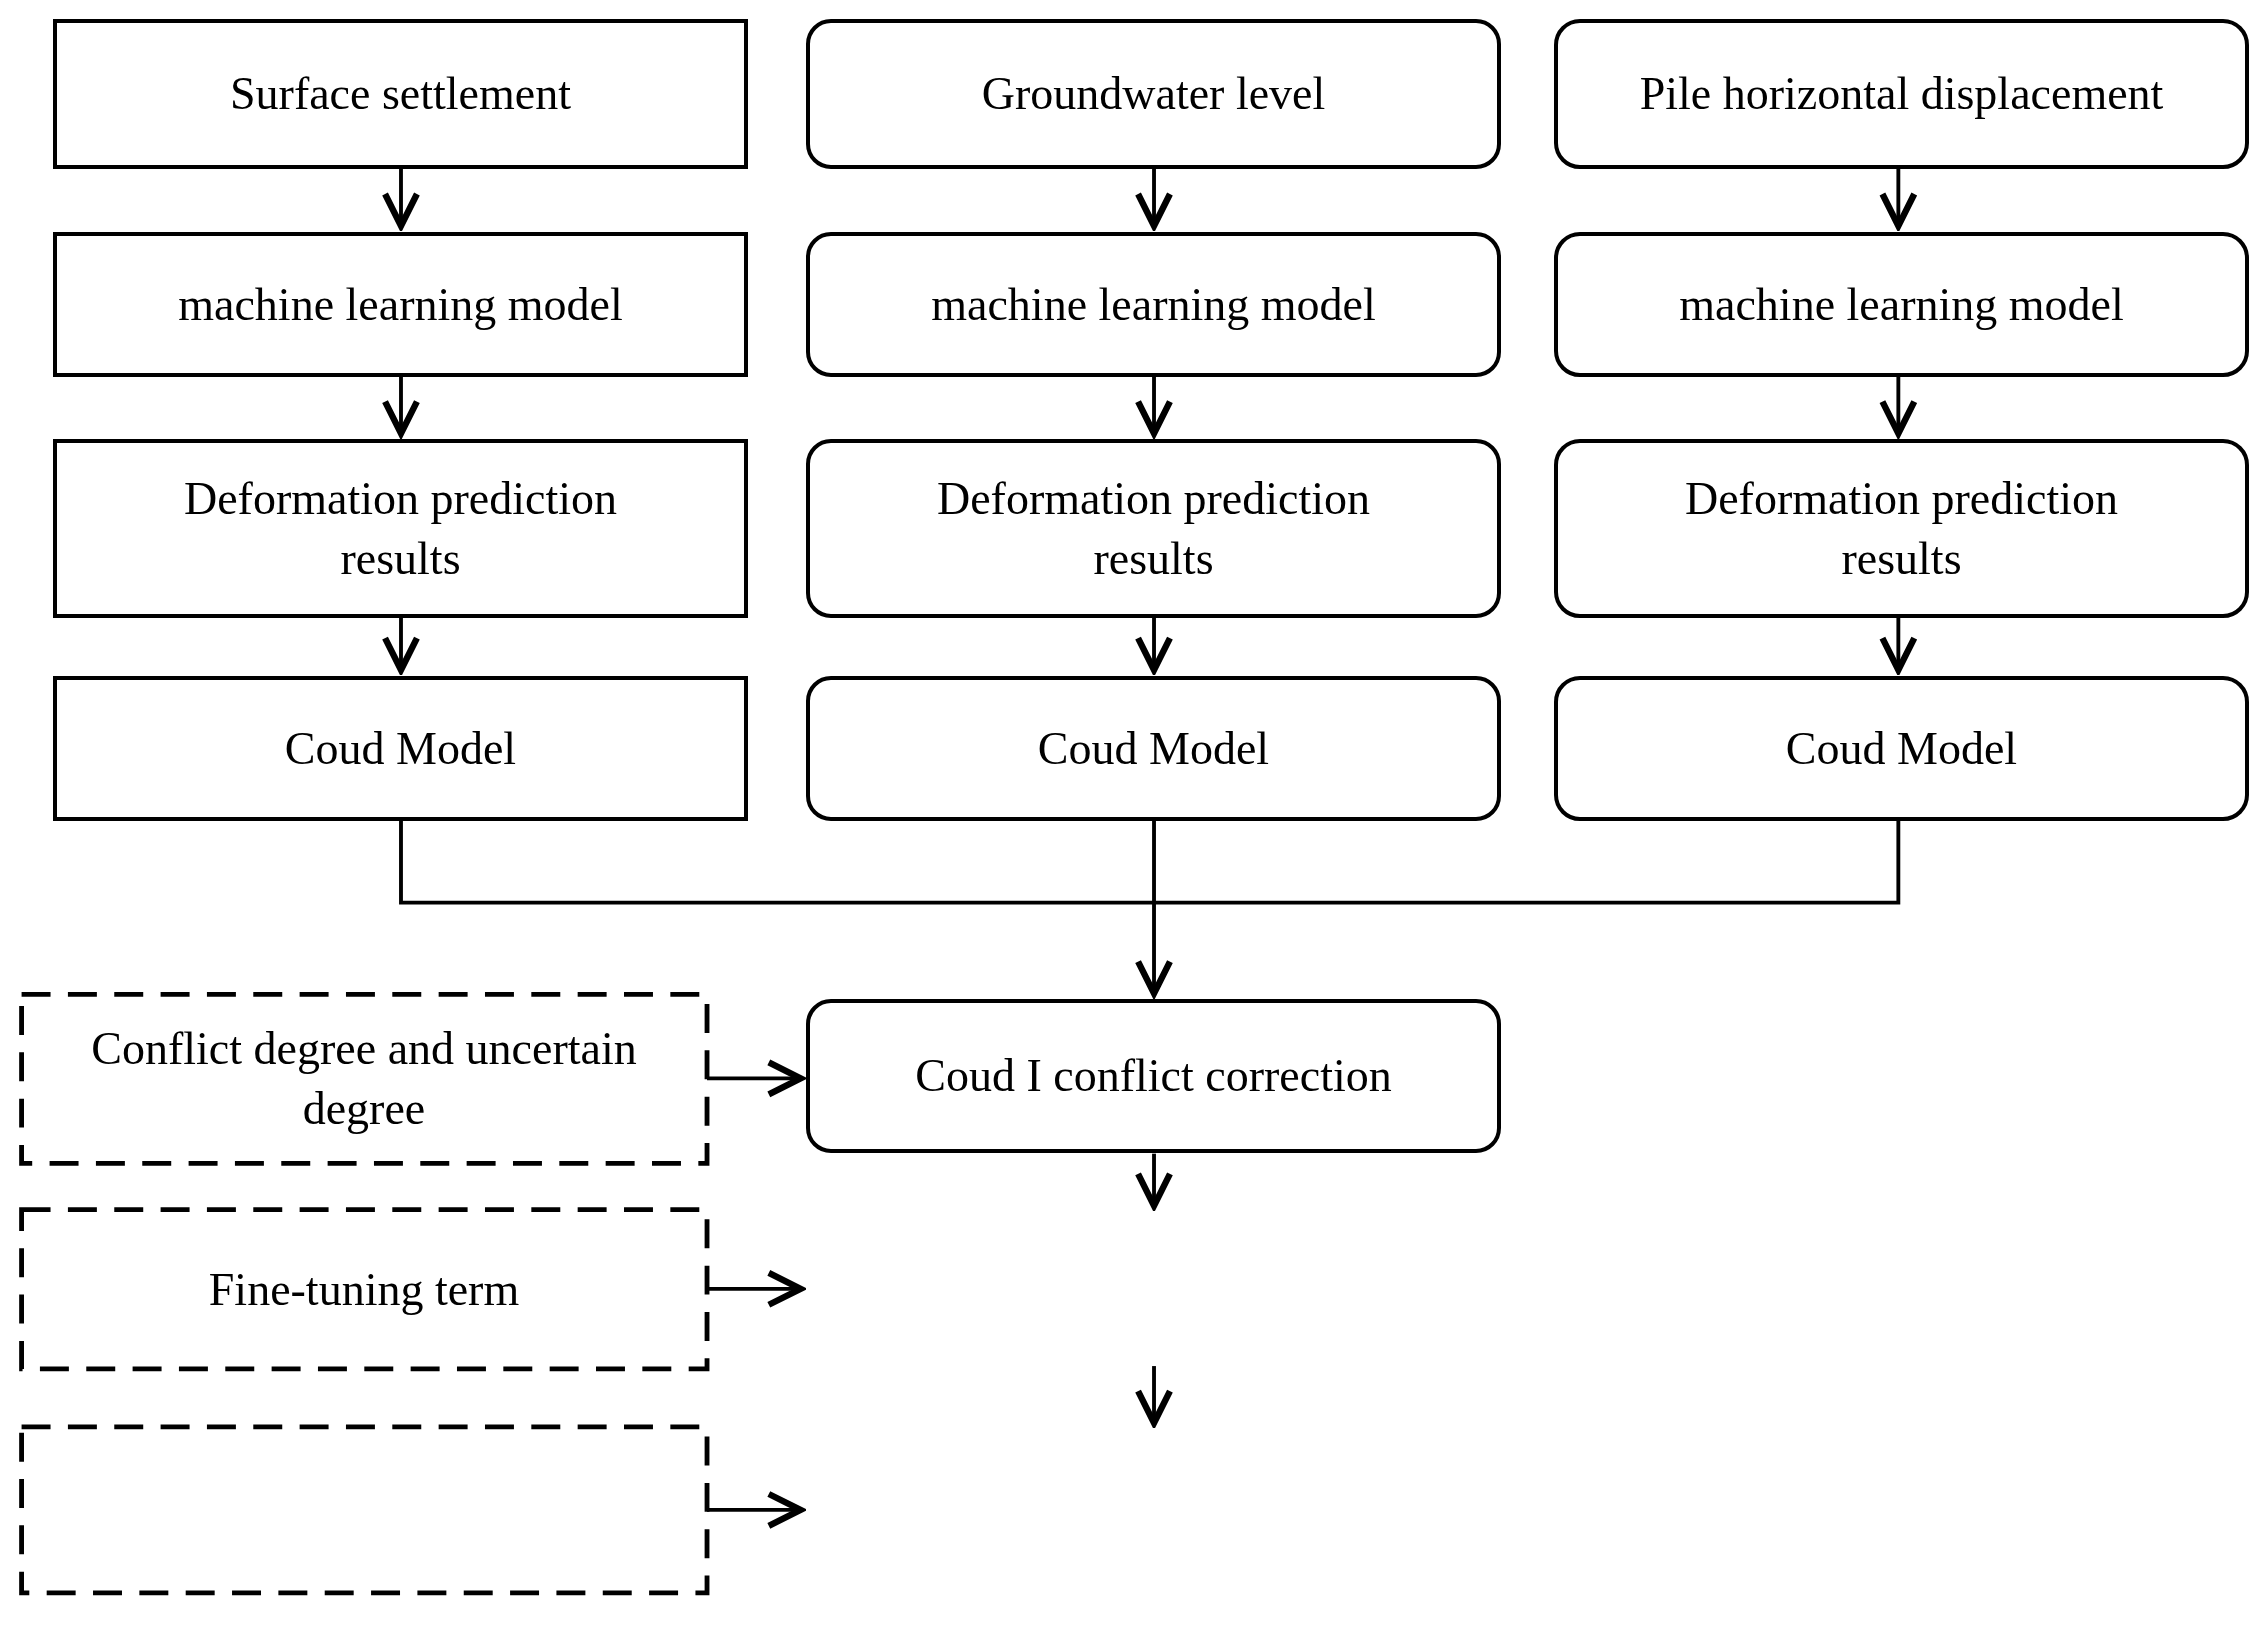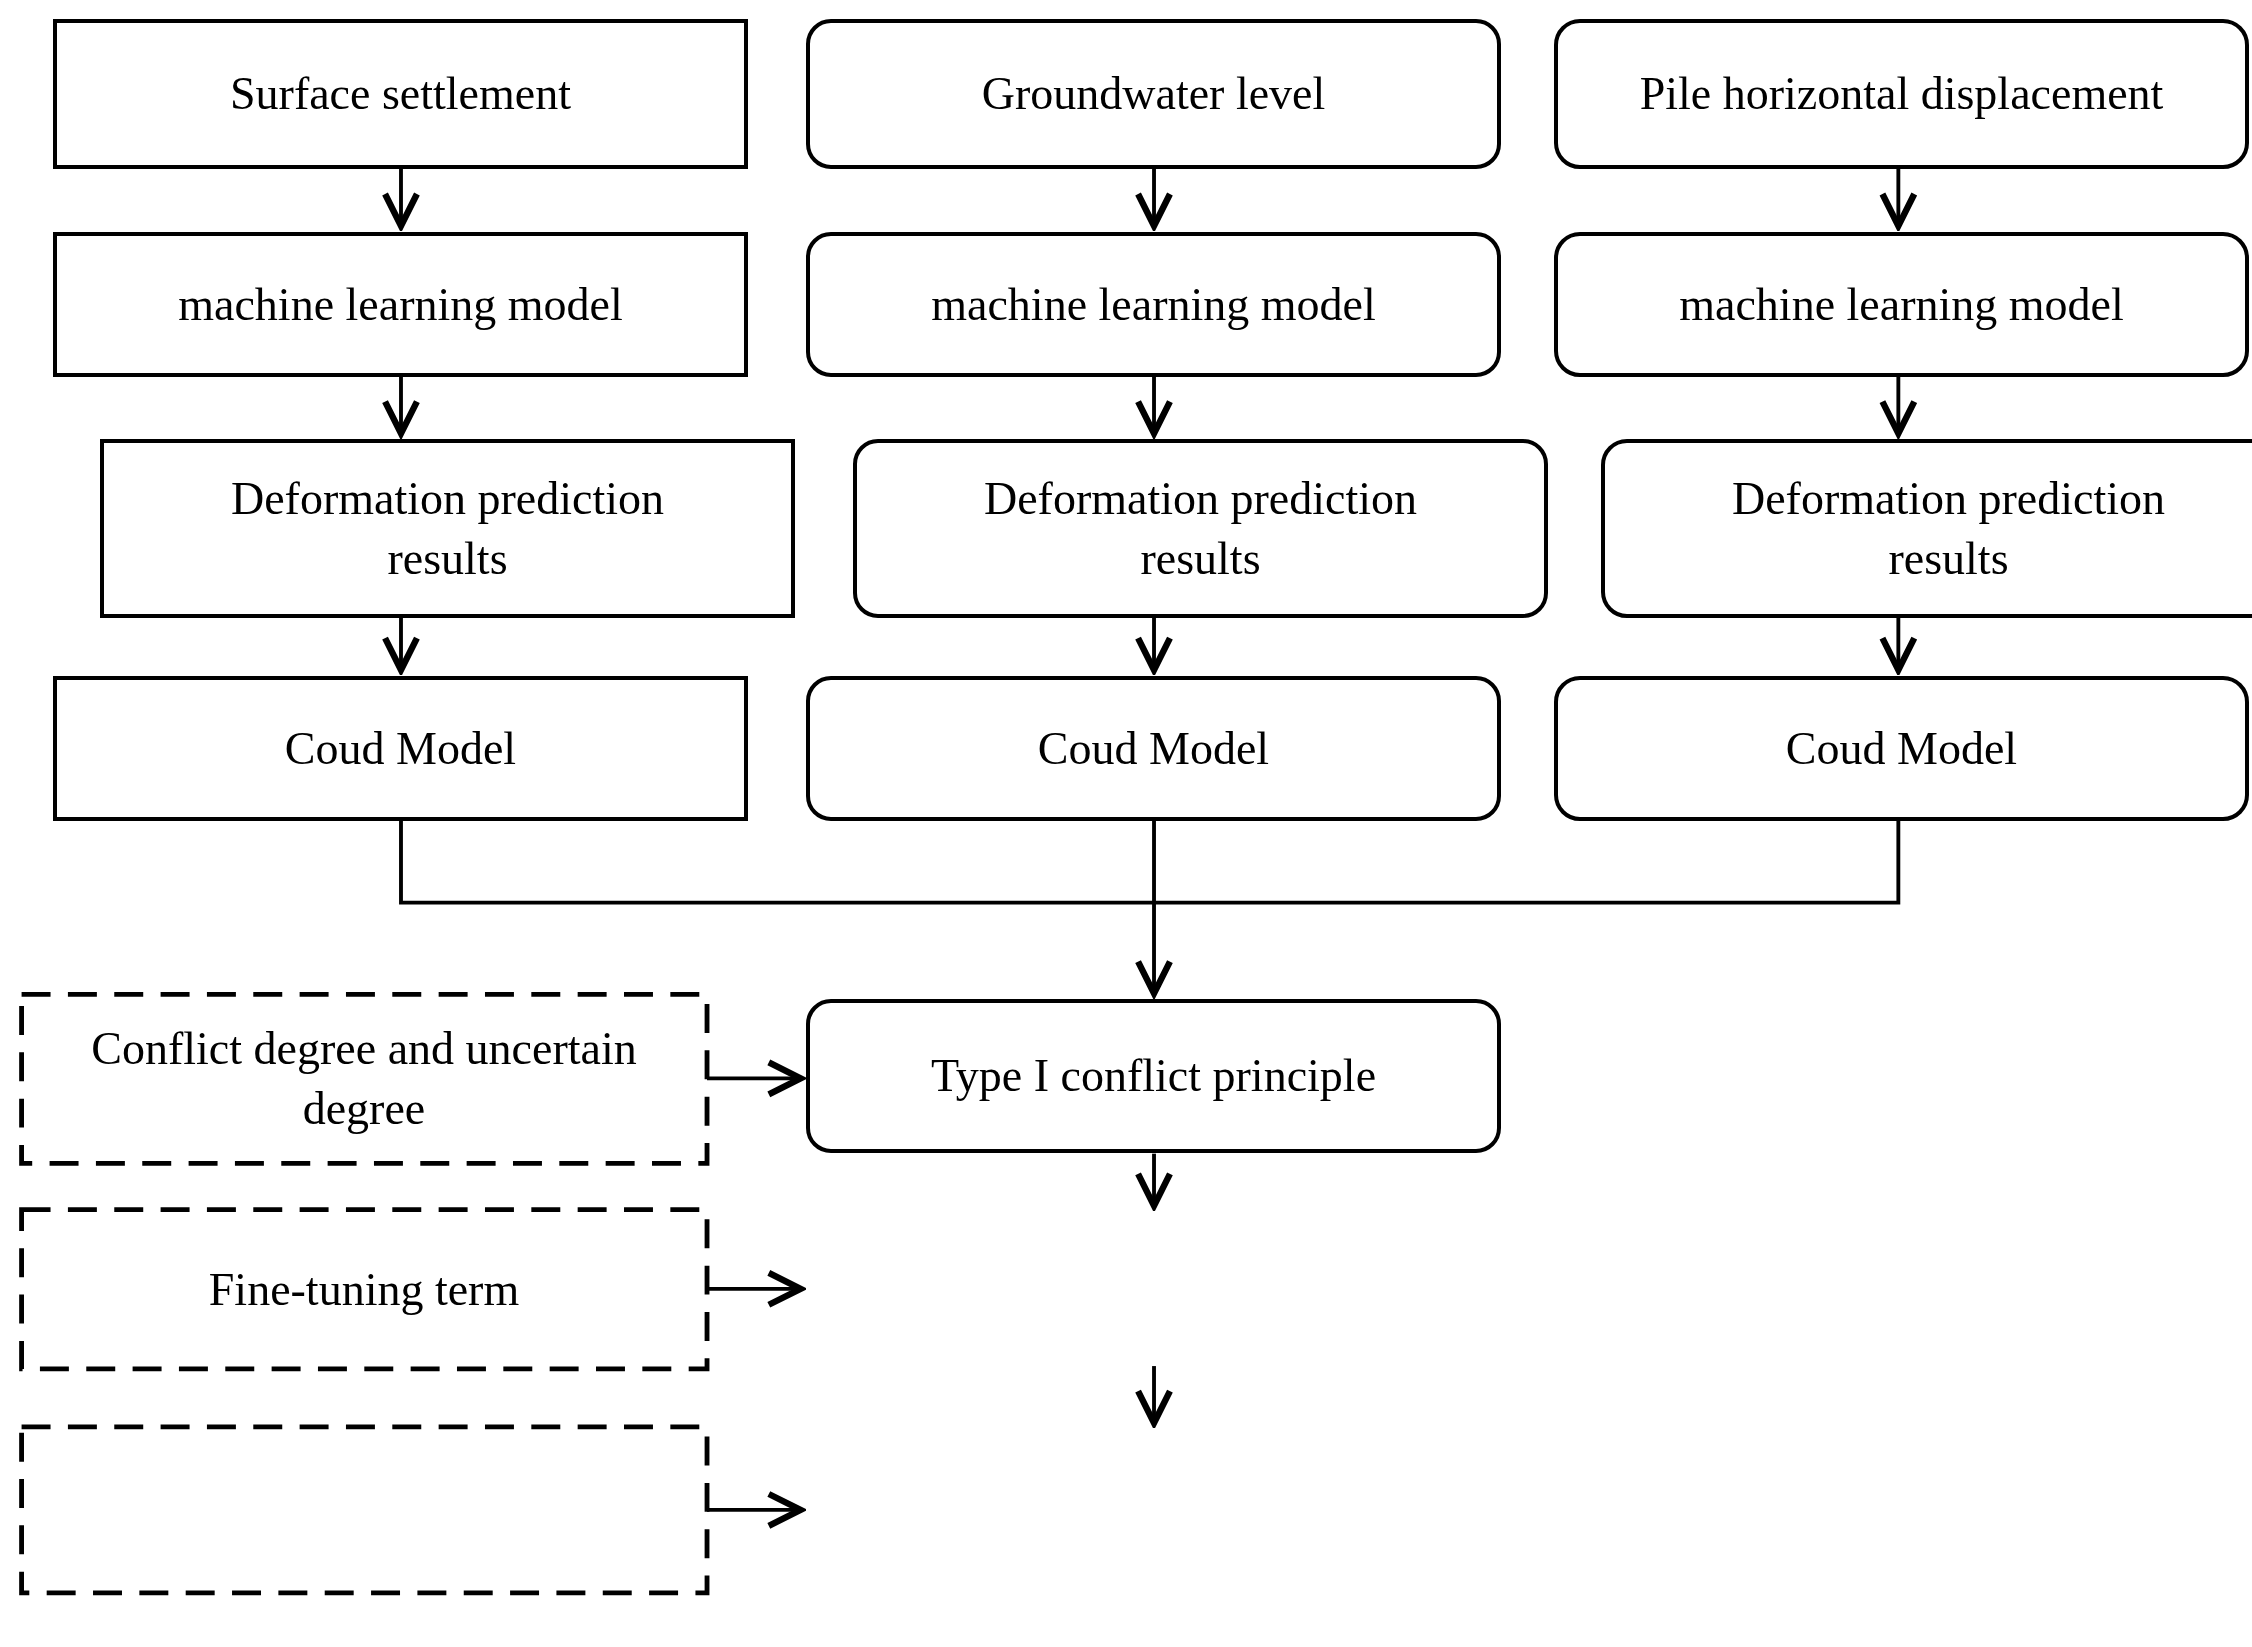--- a/index.html
+++ b/index.html
@@ -17,21 +17,21 @@
     box-sizing: border-box;
     display: flex;
     align-items: center;
     justify-content: center;
     text-align: center;
     font-size: 46px;
     line-height: 1.3;
     background: var(--bg);
     border: 4.8px solid var(--line);
   }
-  .box.pad { padding: 0 68px; margin-left: 47px; }
+  .box.pad { padding: 0 68px; }
   .annot {
     position: absolute;
     box-sizing: border-box;
     display: flex;
     align-items: center;
     justify-content: center;
     text-align: center;
     font-size: 46px;
     line-height: 1.3;
     background: transparent;
@@ -75,21 +75,21 @@
   <div class="box c2 r1">Groundwater level</div>
   <div class="box c2 r2">machine learning model</div>
   <div class="box c2 r3 pad">Deformation prediction results</div>
   <div class="box c2 r4">Coud Model</div>
 
   <div class="box c3 r1">Pile horizontal displacement</div>
   <div class="box c3 r2">machine learning model</div>
   <div class="box c3 r3 pad">Deformation prediction results</div>
   <div class="box c3 r4">Coud Model</div>
 
-  <div class="box c2 r5">Type I conflict principle</div>
+  <div class="box c2 r5">Coud I conflict correction</div>
 
   <div class="annot d1">Conflict degree and uncertain degree</div>
   <div class="annot d2">Fine-tuning term</div>
 
   <svg class="wires" viewBox="0 0 2333 1706" xmlns="http://www.w3.org/2000/svg">
     <defs>
       <marker id="arrowhead" viewBox="0 0 12 12" refX="10.5" refY="6" markerWidth="11" markerHeight="11" orient="auto" markerUnits="strokeWidth">
         <path class="ah" d="M1.5,1.5 L10.5,6 L1.5,10.5" stroke-width="1.8"></path>
       </marker>
     </defs>

